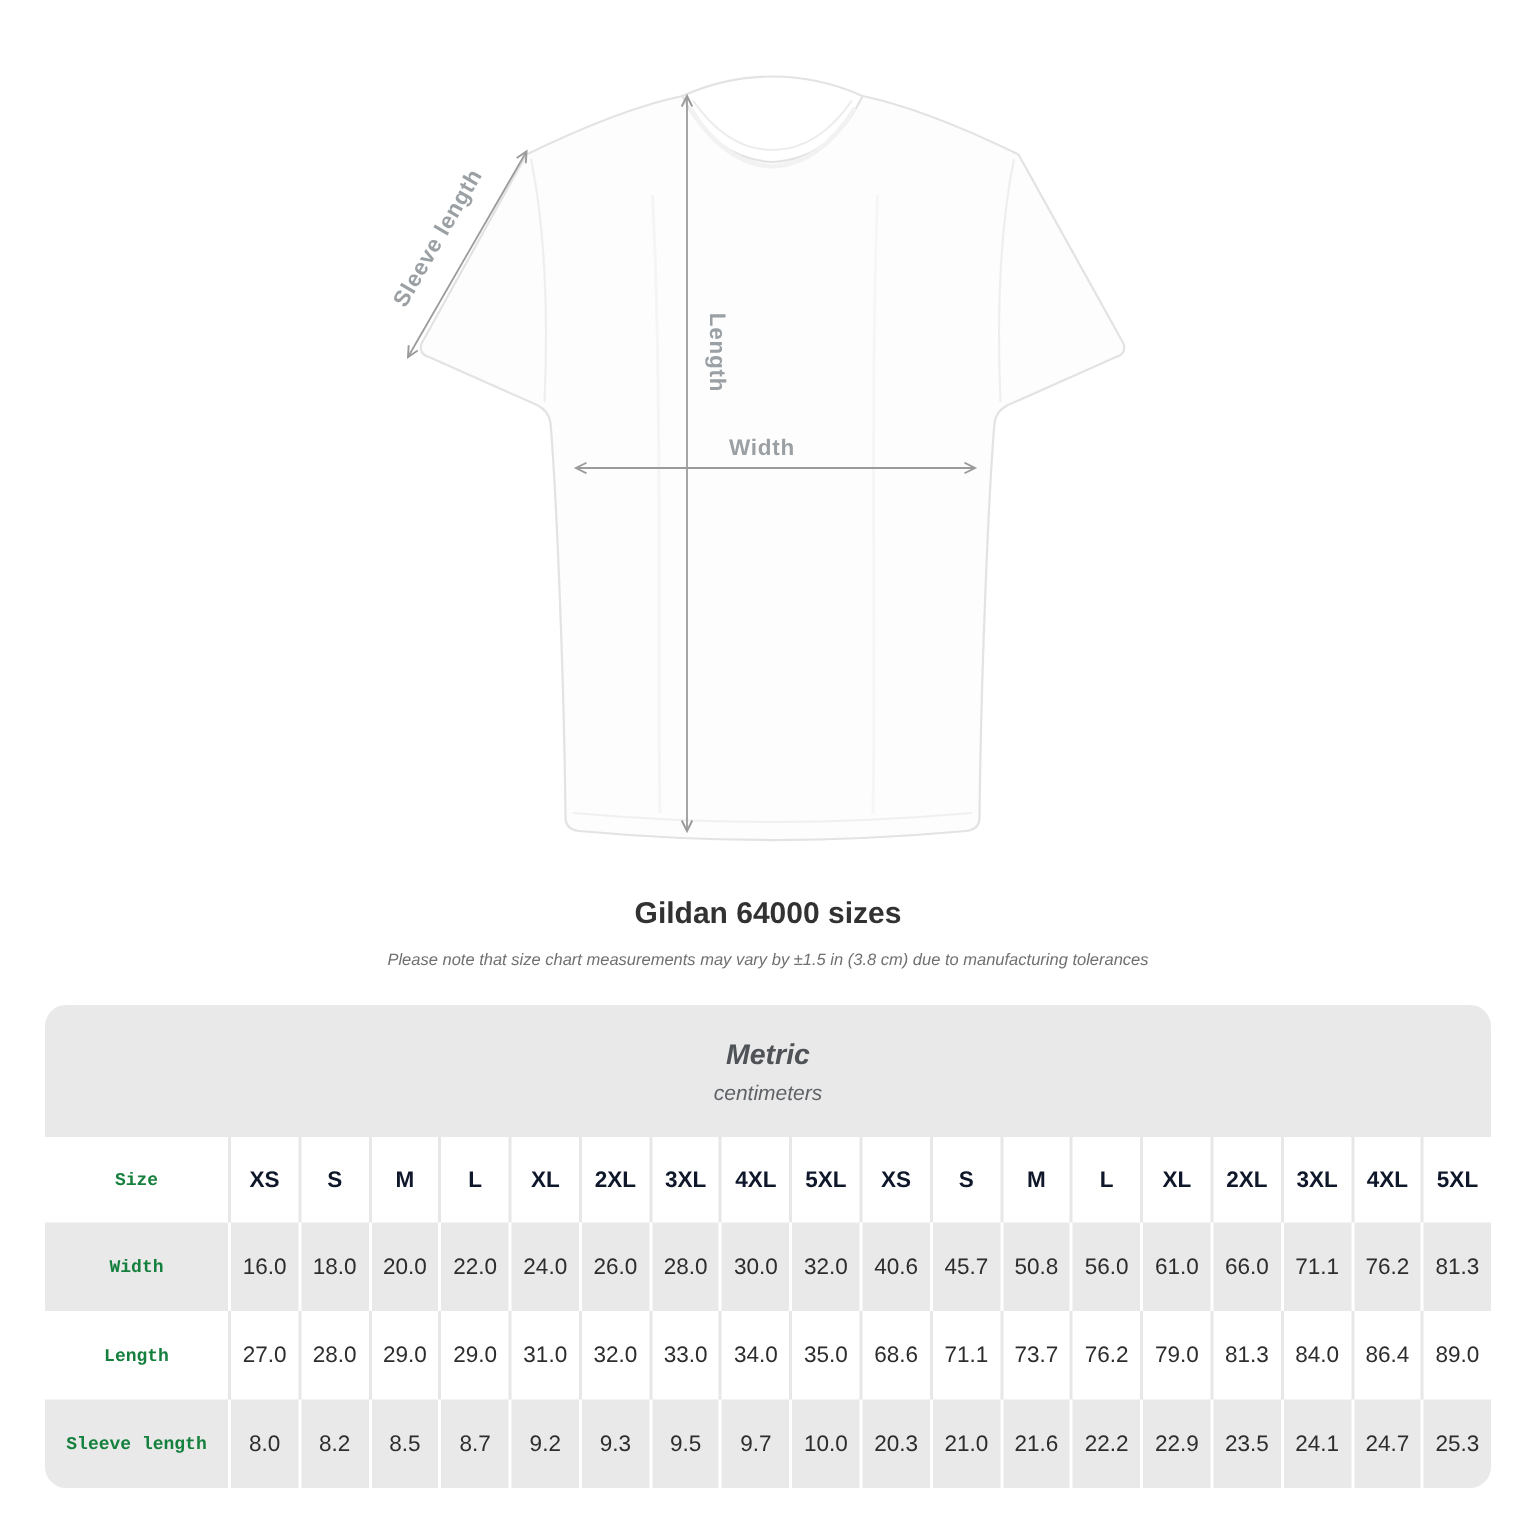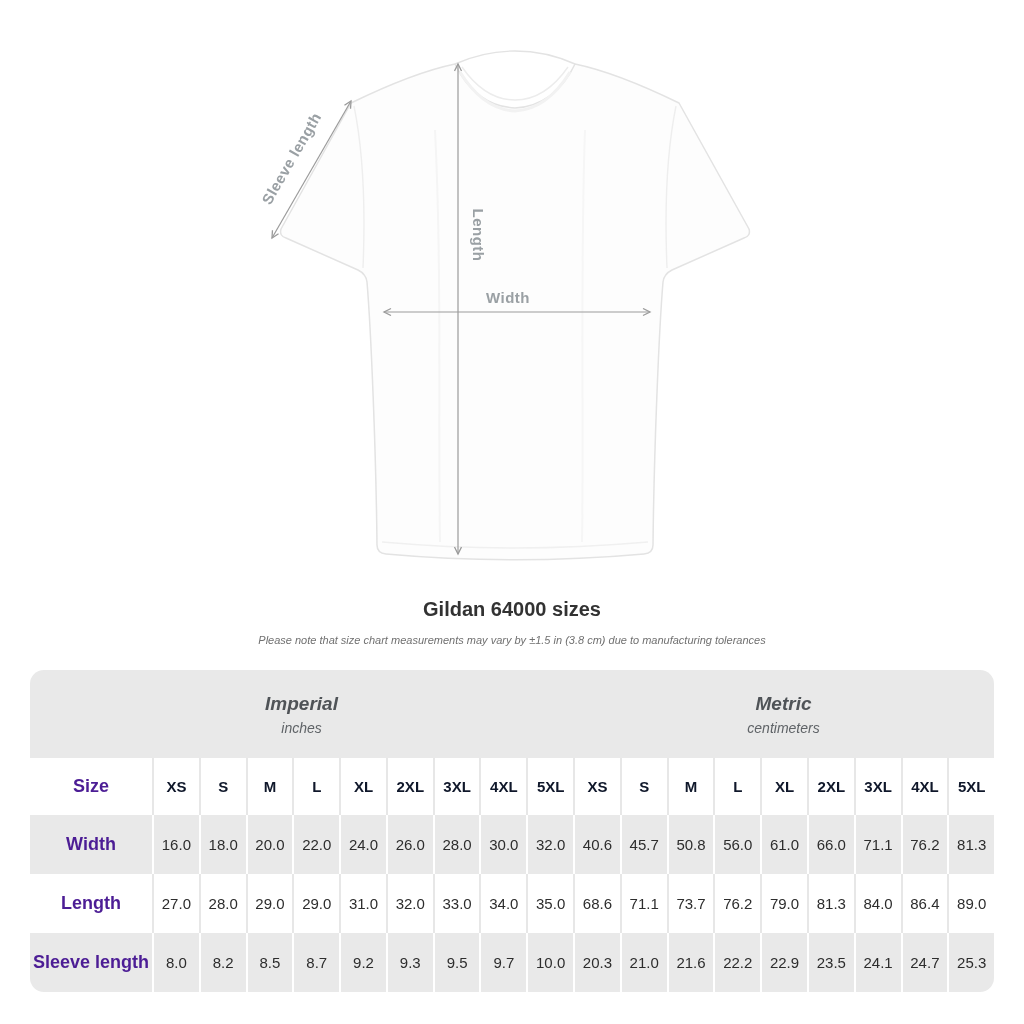--- a/index.html
+++ b/index.html
@@ -25,21 +25,21 @@
   .unit-header{display:flex;height:88px;background:#e9e9e9;border-radius:14px 14px 0 0;}
   .unit-group{display:flex;flex-direction:column;justify-content:center;align-items:center;gap:5px;}
   .unit-imperial{width:543px;}
   .unit-metric{flex:1;}
   .unit-label{font-size:19px;font-weight:bold;font-style:italic;color:#4f5357;}
   .unit-sub{font-size:14px;font-style:italic;color:#5f6367;}
   .trow{display:flex;height:59px;}
   .trow.row-sizes{height:57px;}
   .label-cell{
     width:122px;display:flex;align-items:center;justify-content:center;
-    font-weight:bold;font-size:18px;color:#4c1d95;
+    font-weight:bold;font-size:12px;color:#15803d;font-family:Liberation Mono, monospace;
   }
   .data-cell{
     flex:1;display:flex;align-items:center;justify-content:center;
     font-size:15px;color:#2d2d2d;border-left:2px solid transparent;
   }
   .row-white{background:#ffffff;}
   .row-white .data-cell{border-left-color:#e7e7e7;}
   .row-gray{background:#e9e9e9;}
   .row-gray .data-cell{border-left-color:#ffffff;}
   .row-sizes .data-cell{font-weight:bold;color:#0f172a;}
@@ -98,24 +98,20 @@
     <text class="meas-label" transform="translate(243,205) rotate(90)" text-anchor="middle">Length</text>
     <text class="meas-label" x="278" y="273" text-anchor="middle">Width</text>
   </svg>
 </div>
 
 <div class="title">Gildan 64000 sizes</div>
 <div class="subtitle">Please note that size chart measurements may vary by ±1.5 in (3.8 cm) due to manufacturing tolerances</div>
 
 <div class="size-table">
   <div class="unit-header">
-    <div class="unit-group unit-imperial">
-      <div class="unit-label">Imperial</div>
-      <div class="unit-sub">inches</div>
-    </div>
     <div class="unit-group unit-metric">
       <div class="unit-label">Metric</div>
       <div class="unit-sub">centimeters</div>
     </div>
   </div>
   <div>
       <div class="trow row-white row-sizes">
         <div class="label-cell">Size</div>
         <div class="data-cell">XS</div>
         <div class="data-cell">S</div>

